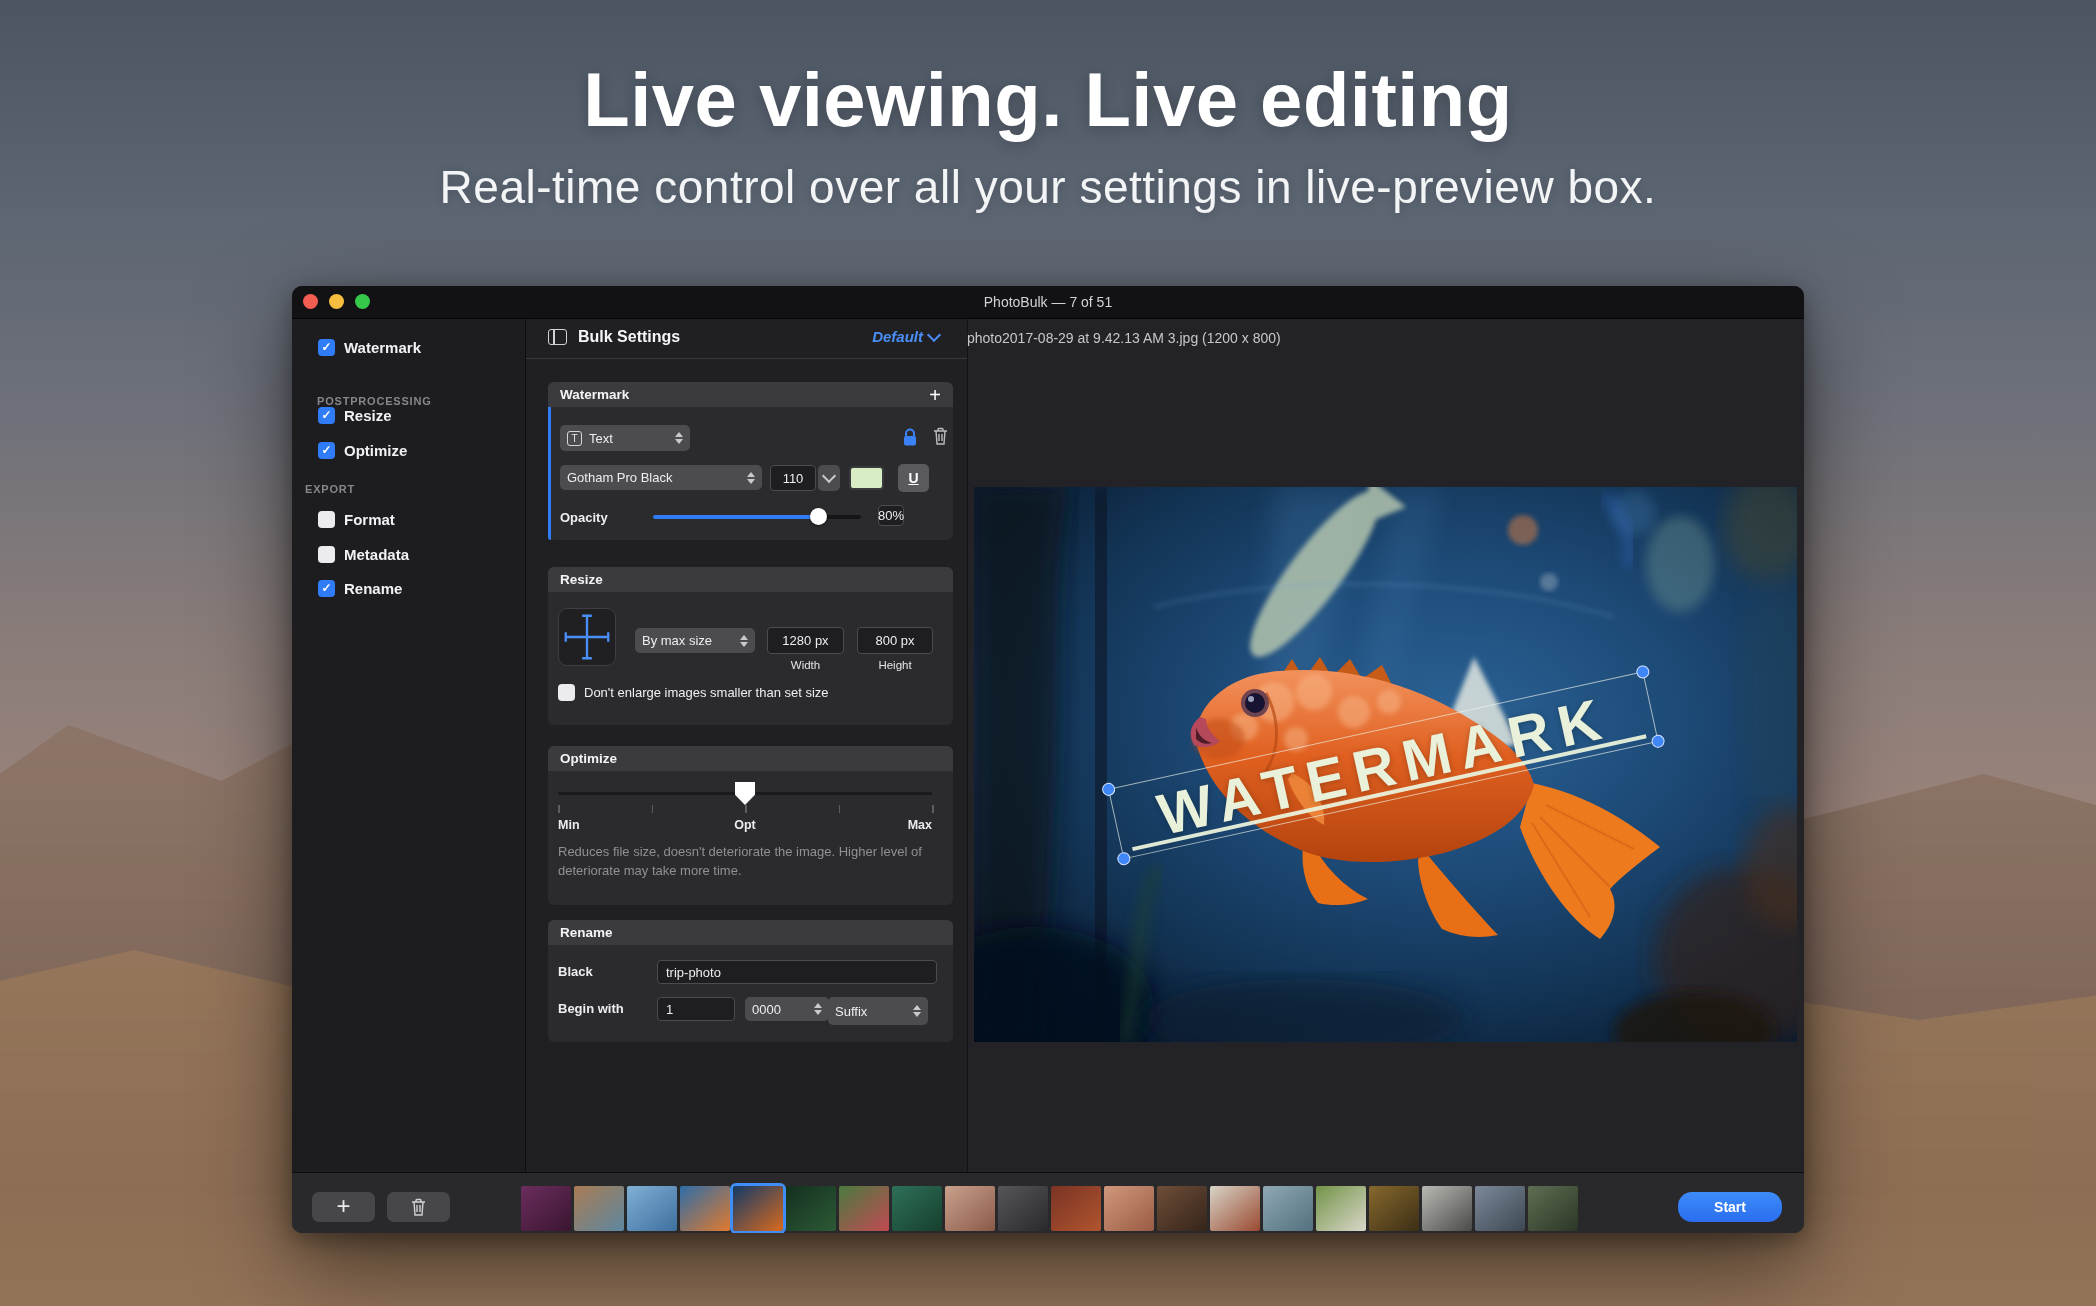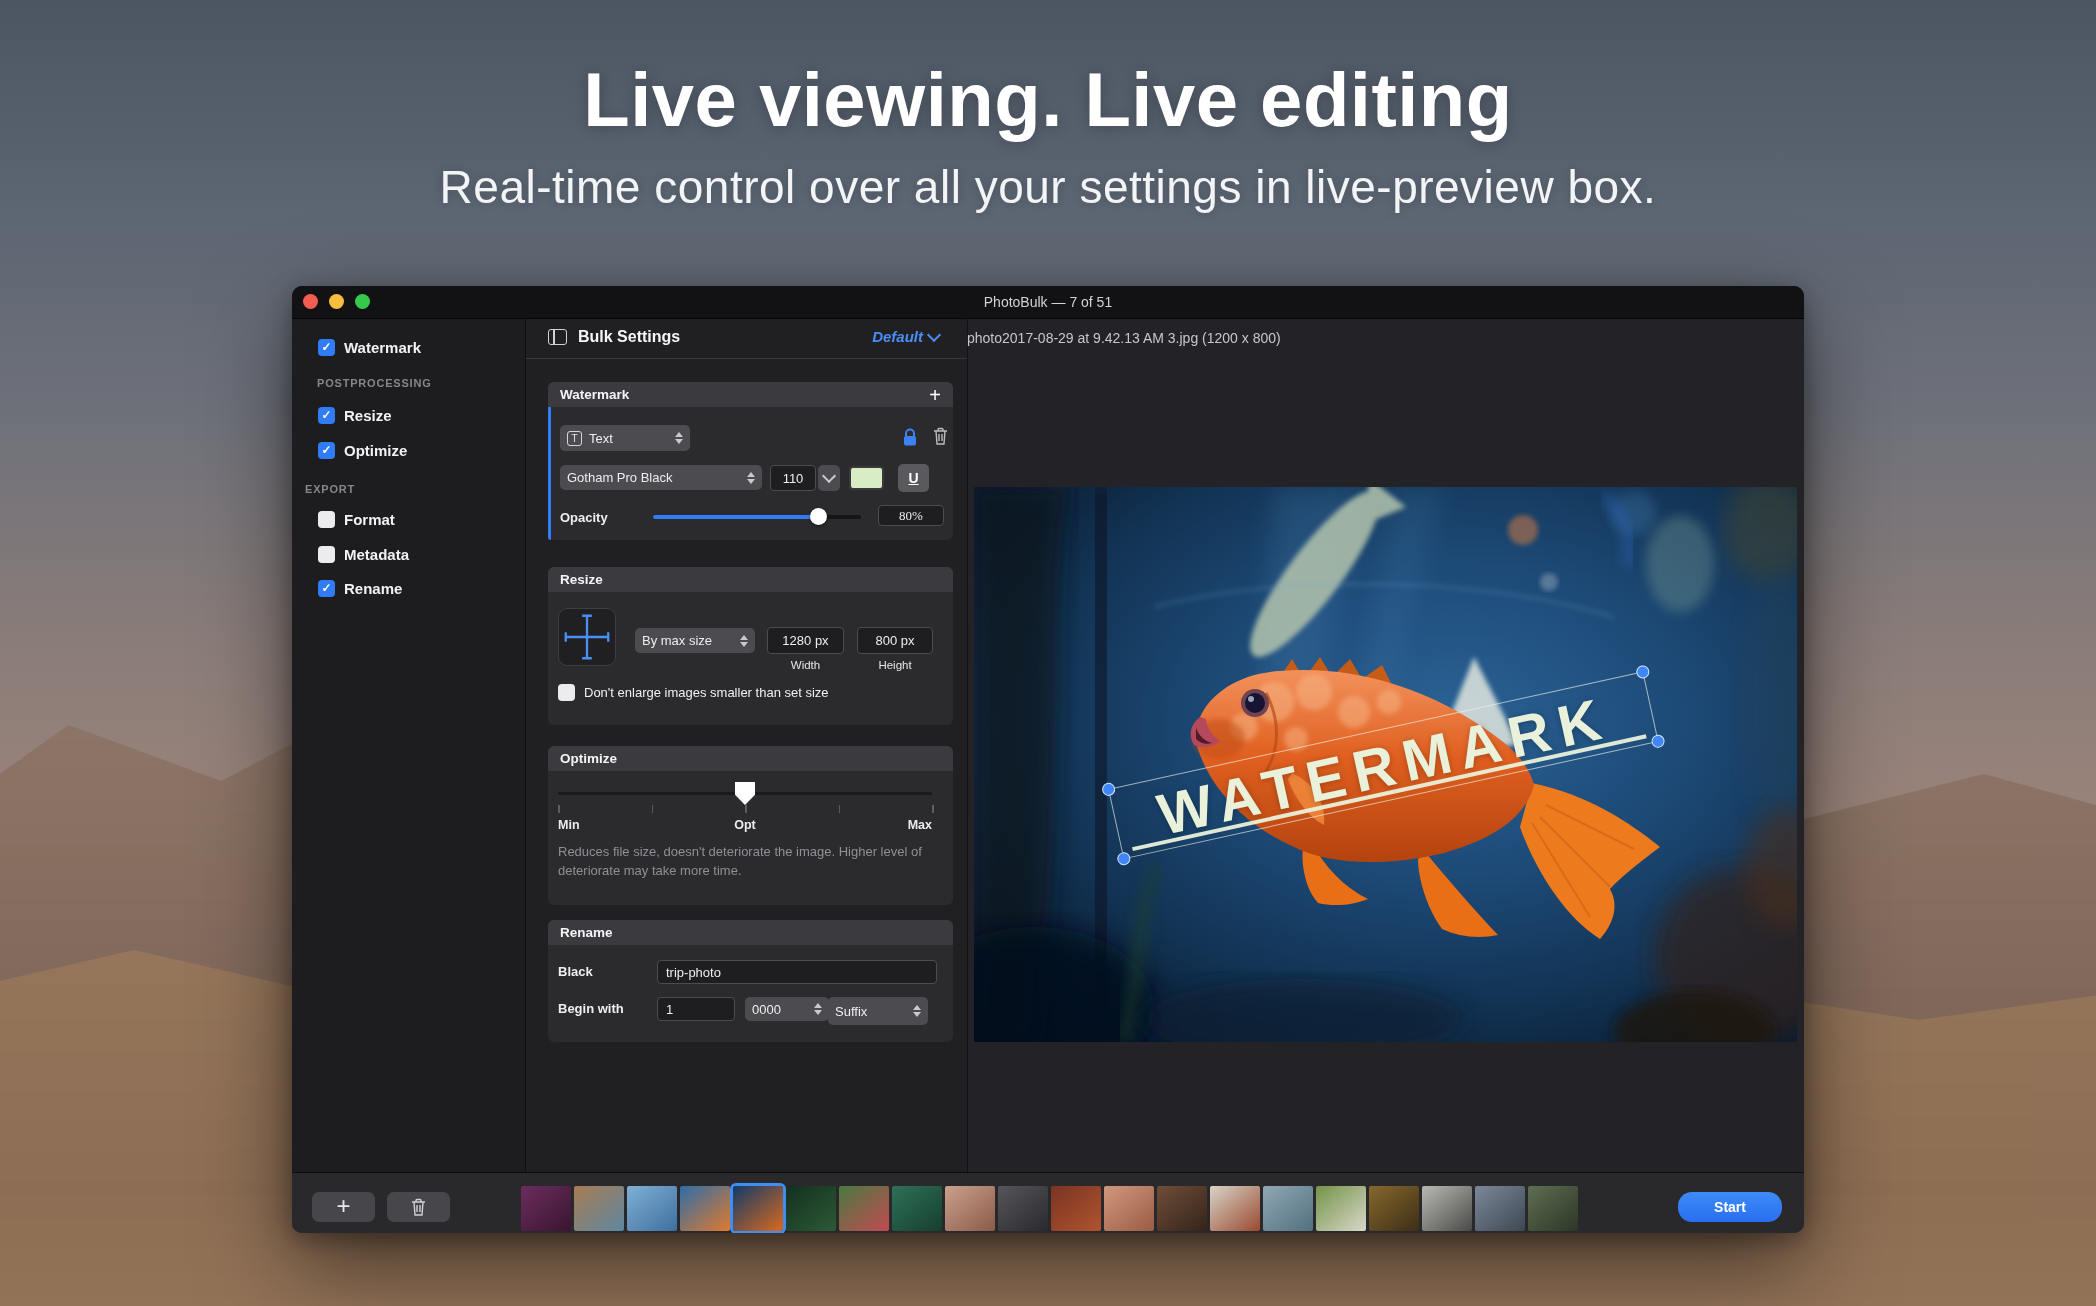--- a/index.html
+++ b/index.html
@@ -137,21 +137,21 @@
     <div id="sidebar" class="abs"></div>
     <div id="settings" class="abs"></div>
     <div id="previewArea" class="abs"></div>
     <div class="abs vdiv1"></div>
     <div class="abs vdiv2"></div>
 
     <div class="abs sideRow" style="left:0;top:51px;width:233px;">
       <span class="cb on">✓</span>
       <span class="sideLbl">Watermark</span>
     </div>
-    <div class="abs groupLbl" style="top:91px;padding-left:12px;">POSTPROCESSING</div>
+    <div class="abs groupLbl" style="top:109px;padding-left:12px;">POSTPROCESSING</div>
     <div class="abs sideRow" style="left:0;top:119px;width:233px;">
       <span class="cb on">✓</span>
       <span class="sideLbl">Resize</span>
     </div>
     <div class="abs sideRow" style="left:0;top:154px;width:233px;">
       <span class="cb on">✓</span>
       <span class="sideLbl">Optimize</span>
     </div>
     <div class="abs groupLbl" style="top:197px;">EXPORT</div>
     <div class="abs sideRow" style="left:0;top:223px;width:233px;">
@@ -216,21 +216,21 @@
         <span class="chev" style="border-color:#cacace;"></span>
       </div>
       <div class="swatch" style="left: 301px; top: 84px; width: 35px; height: 24px; background: rgb(217, 237, 197);"></div>
       <div class="ubtn" style="left:350px;top:82px;width:31px;height:28px;">U</div>
 
       <span class="lbl13" style="left:12px;top:128px;">Opacity</span>
       <div class="track" style="left:105px;top:133px;width:208px;">
         <div class="fill" id="opFill" style="width: 80%;"></div>
         <div class="knob" id="opKnob" style="left: calc(80% - 9px);"></div>
       </div>
-      <div class="inp center" style="left:330px;top:123px;width:66px;height:21px;font-family:Liberation Serif, serif;">
+      <div class="inp center" style="left:330px;top:123px;width:26px;height:21px;">
         <span>80%</span>
       </div>
     </div>
 
     <div class="abs secBox" style="top:281px;height:158px;">
       <div class="secHead">
         <span class="secTitle">Resize</span>
       </div>
       <svg class="rzIcon" style="left:10px;top:41px;" width="58" height="58" viewBox="0 0 58 58">
         <path d="M29 7 V51 M7 29 H51 M24 7 H34 M24 51 H34 M7 24 V34 M51 24 V34" stroke="#4a8ff8" stroke-width="2.4" fill="none"></path>

